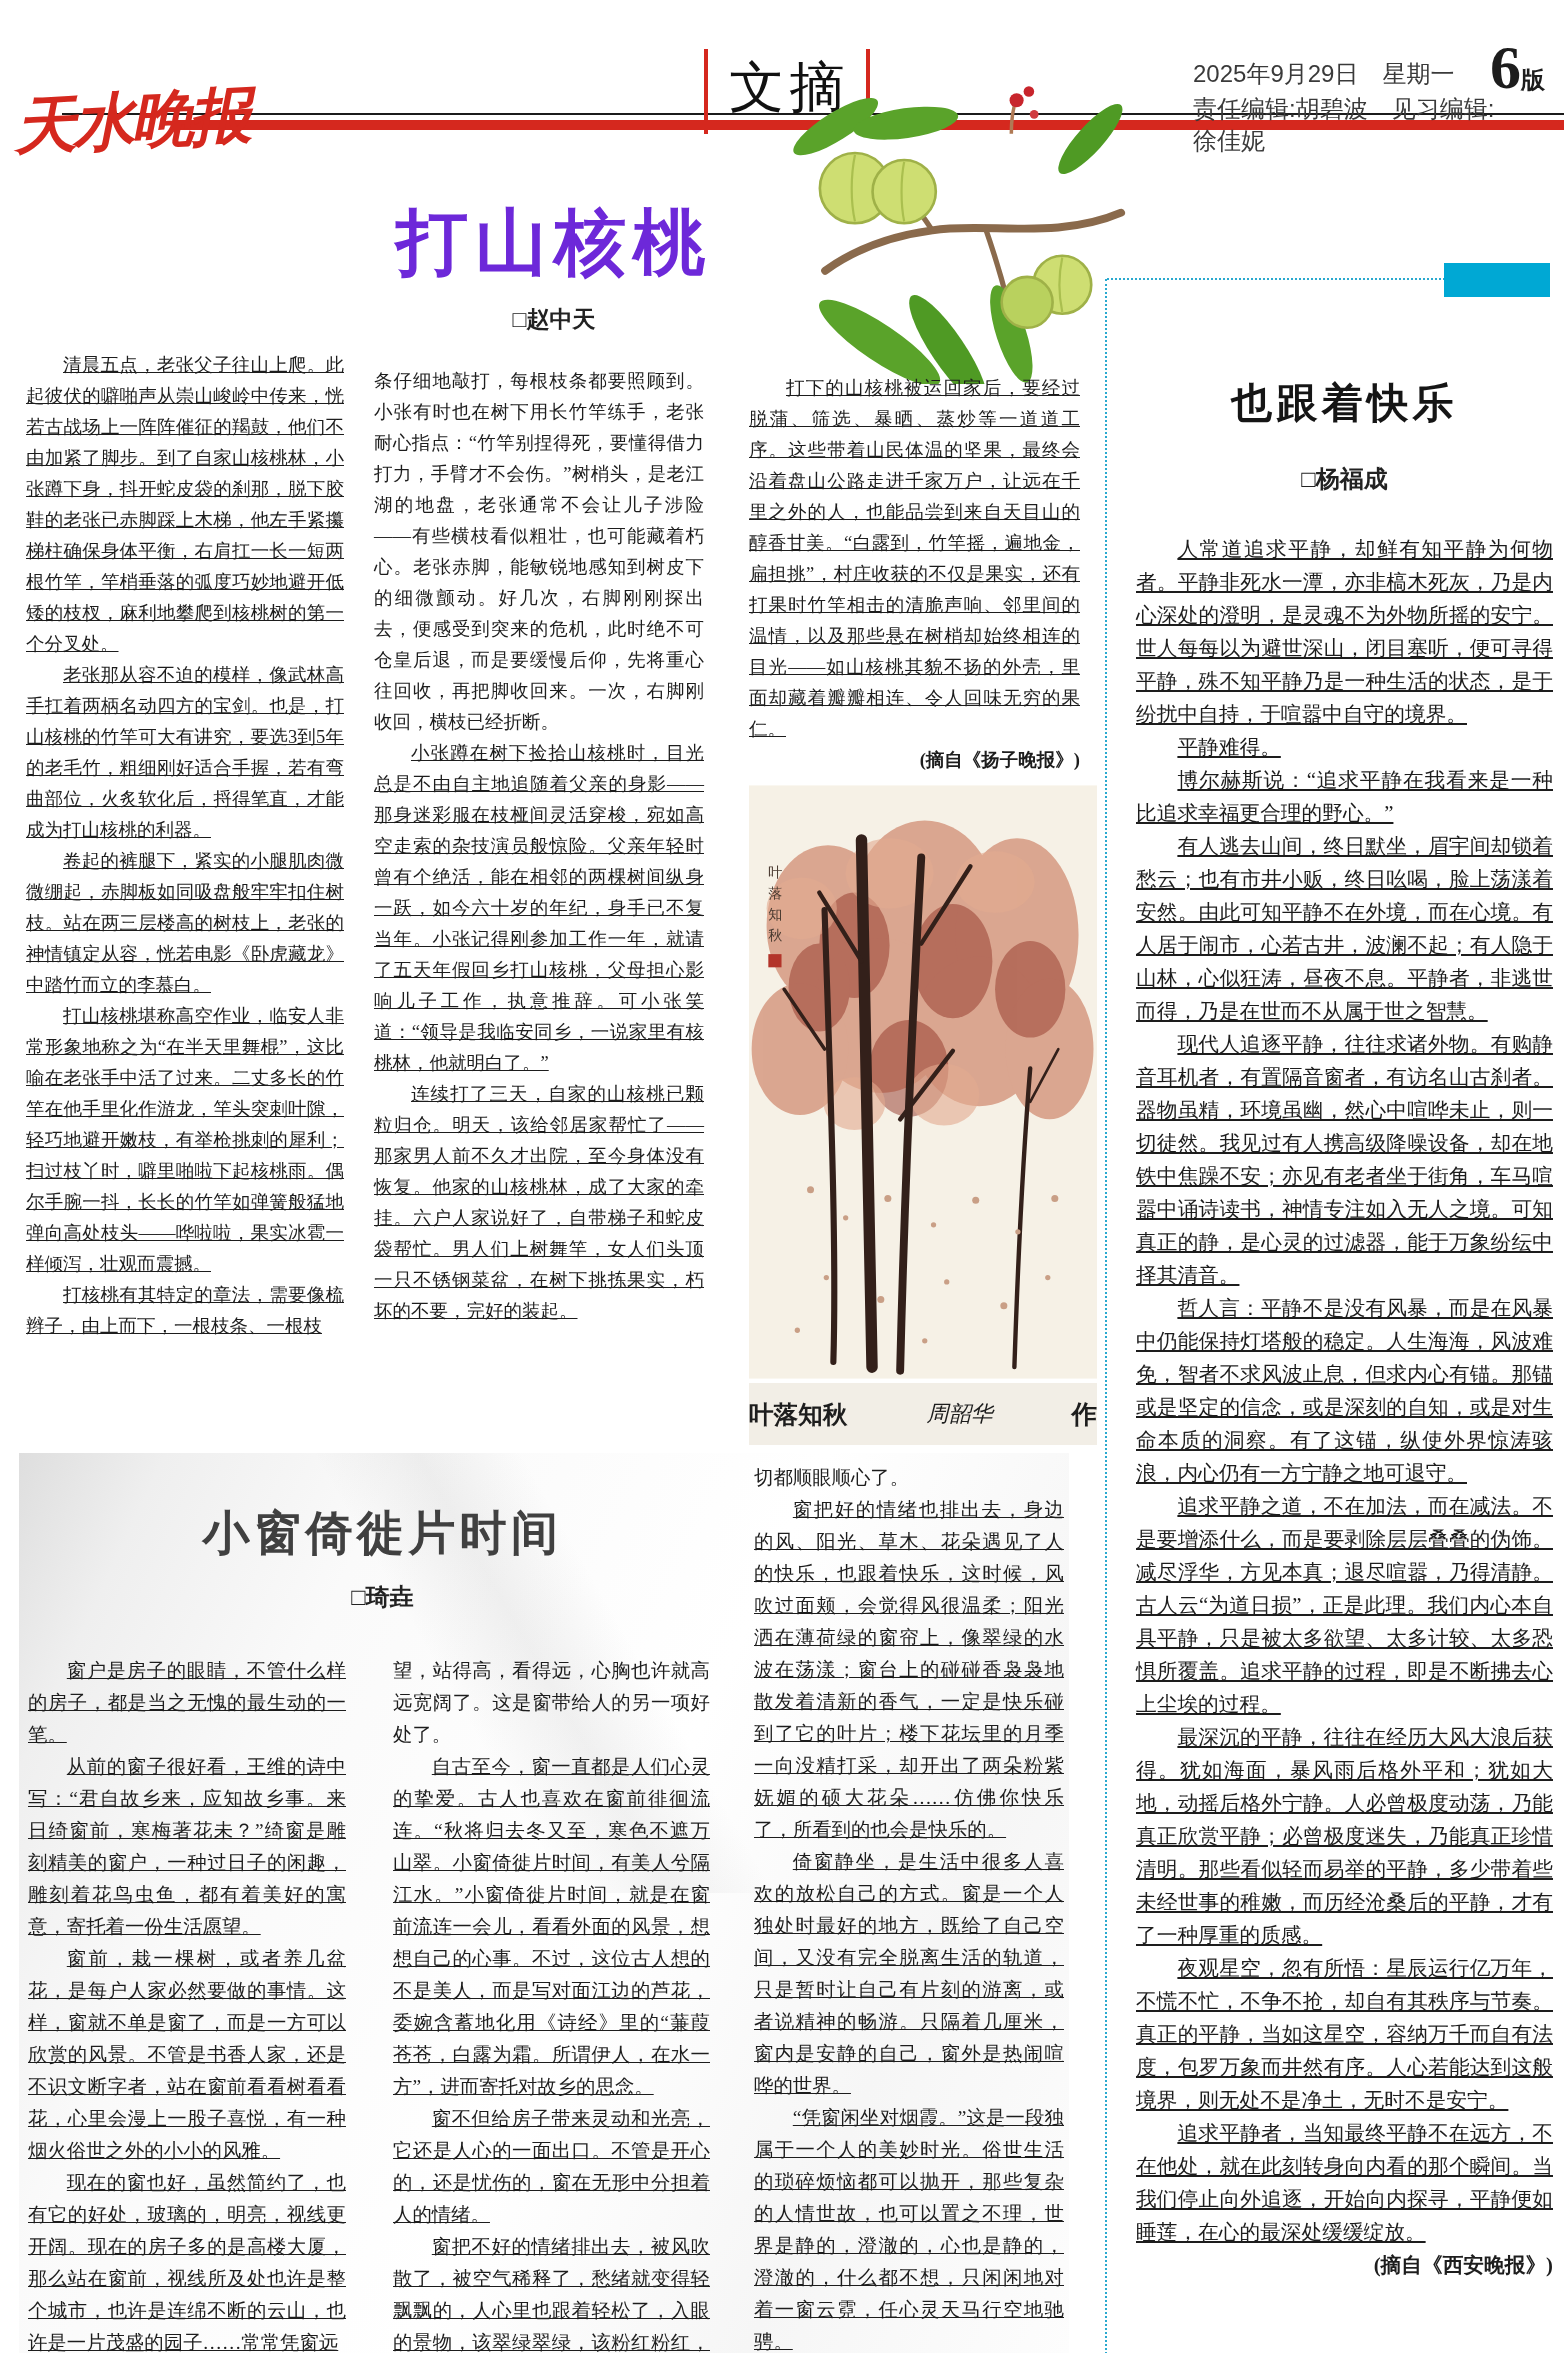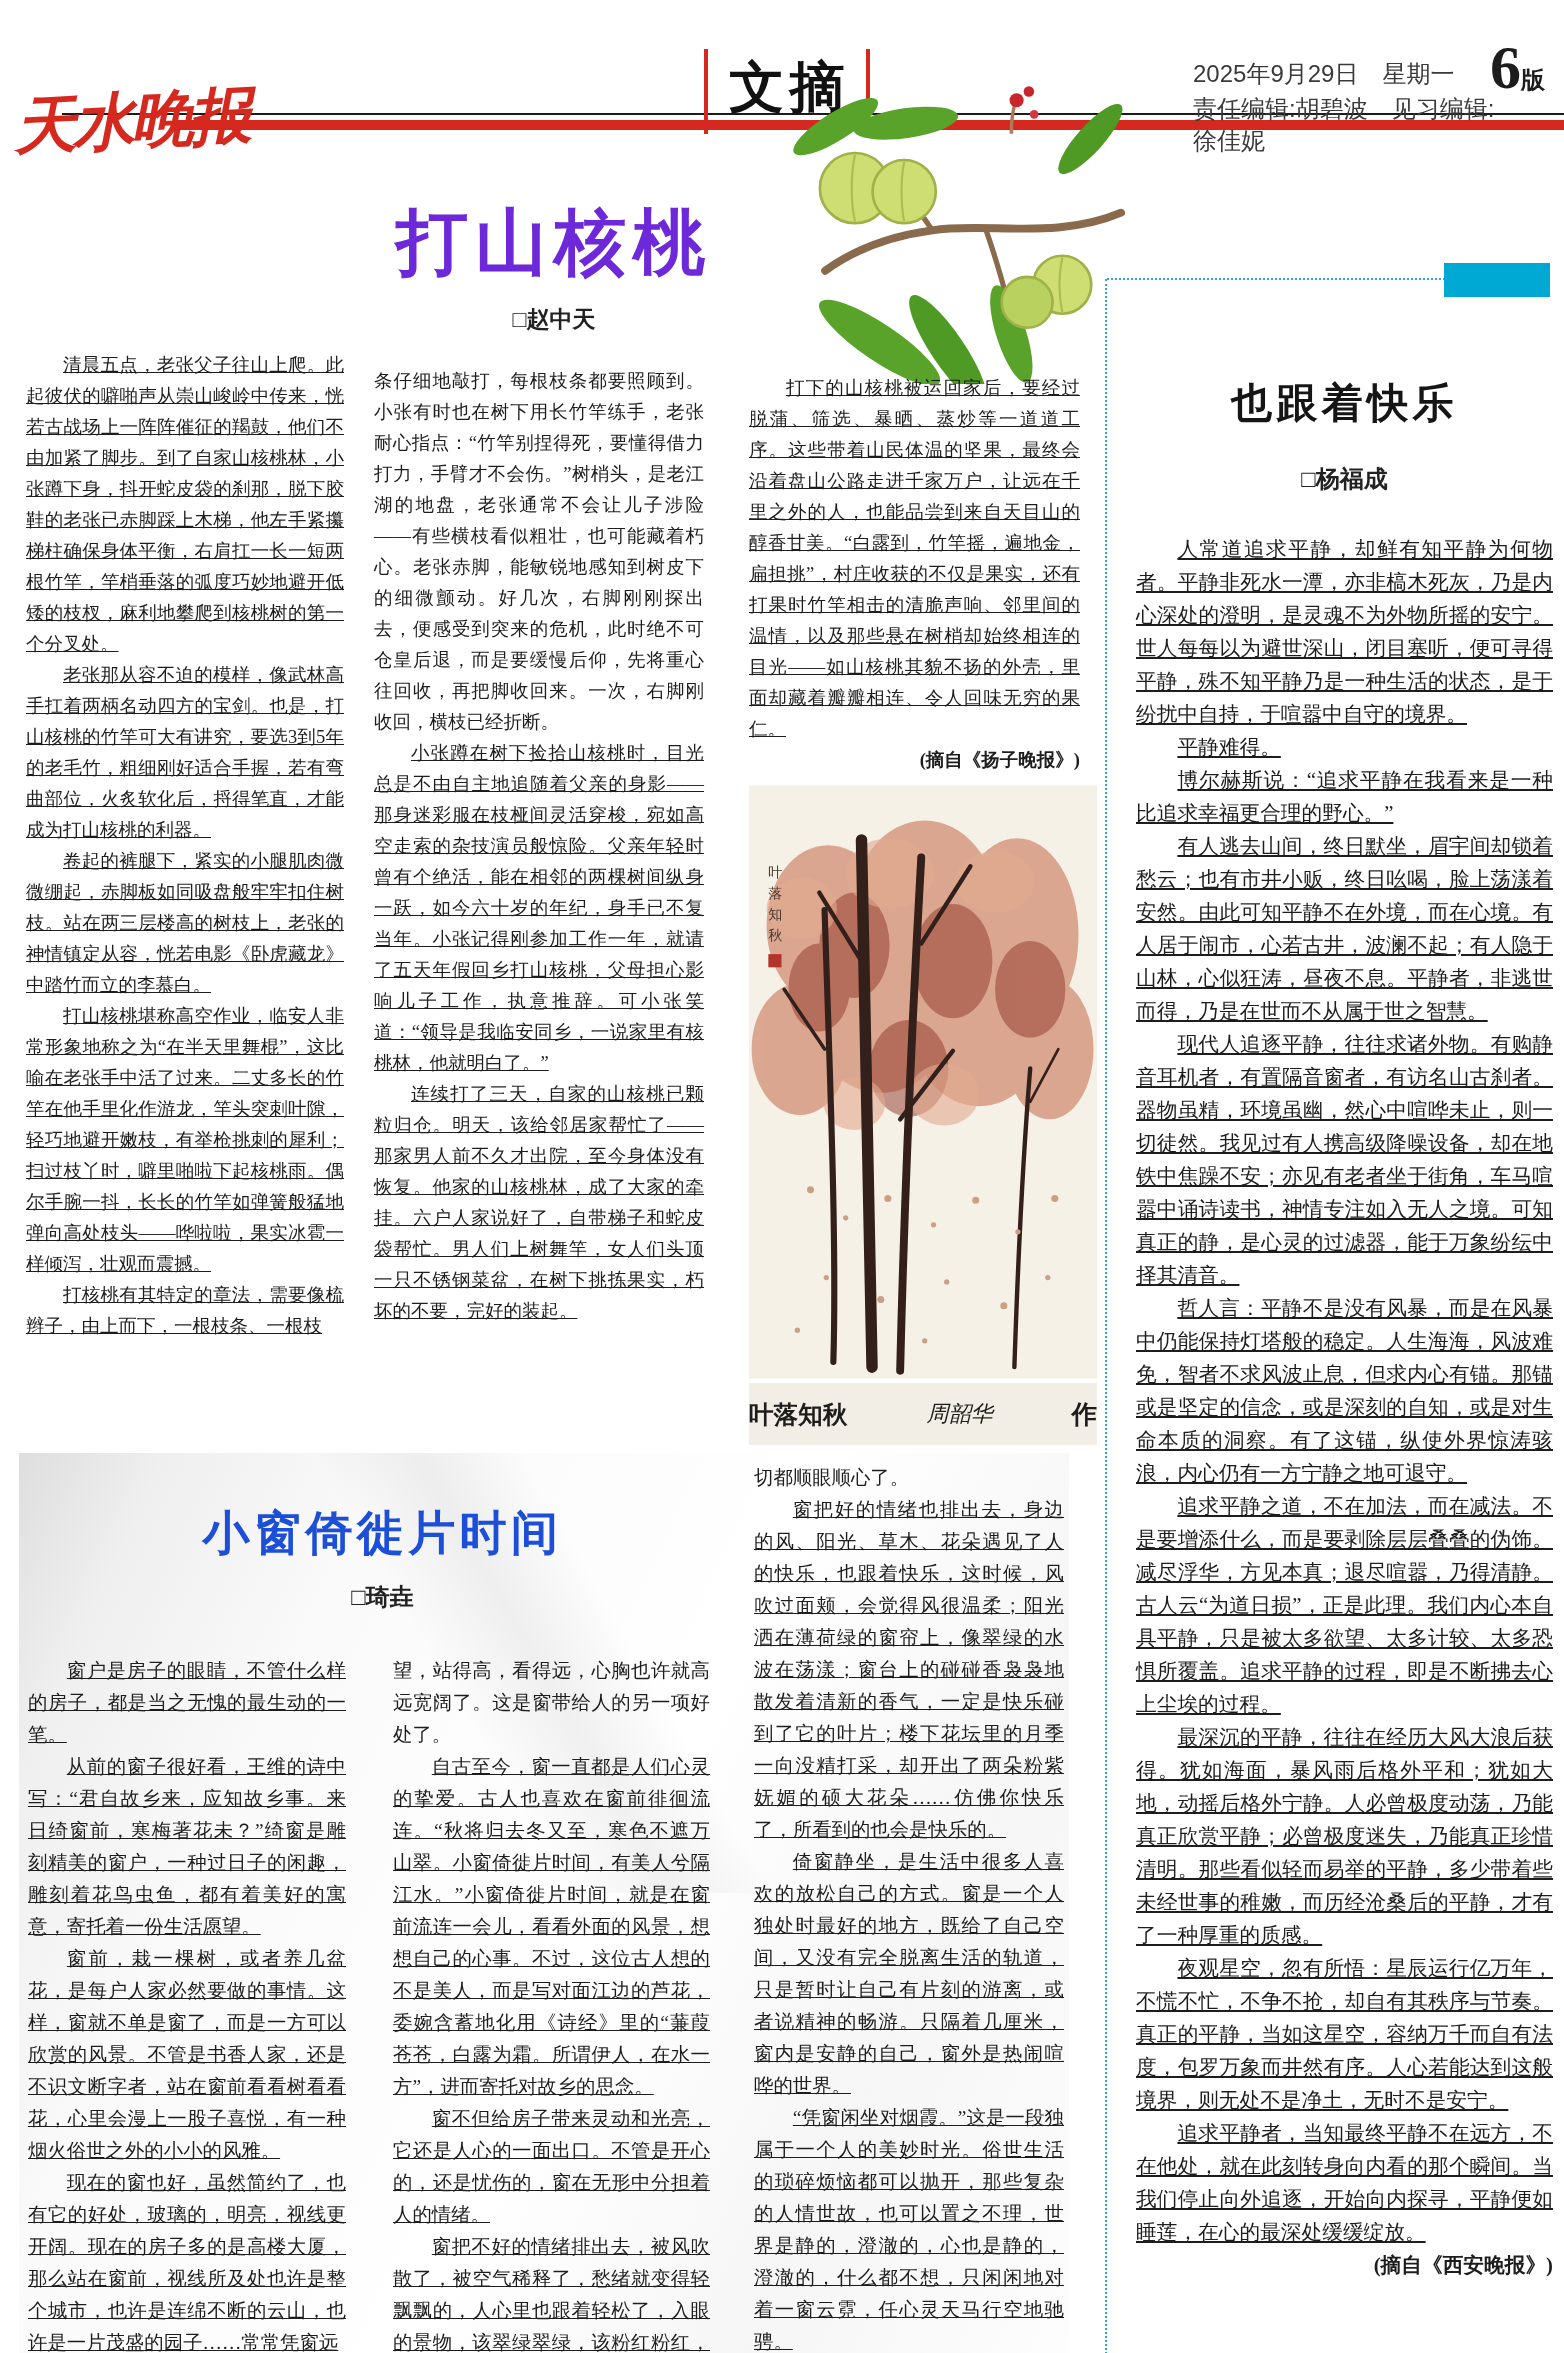--- a/index.html
+++ b/index.html
@@ -10,21 +10,21 @@
   .ind{text-indent:2em;text-decoration:underline;}
   .cont{text-indent:0;}
   .src{text-align:right;font-weight:bold;}
   
   .masthead{left:14px;top:79px;font-size:62px;font-weight:bold;font-style:italic;
             color:#d5281e;letter-spacing:-3.5px;transform:rotate(-3deg);z-index:5;}
   .rule-thin{left:62px;top:113px;width:1503px;height:1.8px;background:#1b1b1b;}
   .rule-thick{left:174px;top:120px;width:1391px;height:9.7px;background:#d5281e;}
   .sec-bar{top:49px;width:3.5px;height:85px;background:#d5281e;}
   .section-label{left:709px;top:51px;width:161px;text-align:center;font-size:55px;
-                 font-weight:700;letter-spacing:5.3px;color:#111;}
+                 font-weight:400;letter-spacing:5.3px;color:#111;}
   .hdr-meta{left:1193px;width:308px;font-family:"Liberation Sans",sans-serif;color:#3a3a3a;font-size:24px;}
   .pagenum{left:1490px;top:32px;font-weight:bold;}
   .pagenum .n{font-size:62px;font-family:"Liberation Serif",serif;}
   .pagenum .b{font-size:24px;font-family:"Liberation Sans",sans-serif;}
   
   .a1-title{left:334px;top:195px;width:440px;text-align:center;font-size:72px;
             font-weight:900;letter-spacing:7px;color:#6d28d9;}
   .author{font-family:"Liberation Sans",sans-serif;font-weight:bold;color:#222;}
   .a1-author{left:334px;top:304px;width:440px;text-align:center;font-size:23px;}
   .a1 .para{font-size:18.5px;line-height:31px;}
@@ -46,21 +46,21 @@
             font-family:"Liberation Sans",sans-serif;letter-spacing:4.4px;color:#151515;}
   .a2-author{left:1136px;top:463px;width:417px;text-align:center;font-size:24px;}
   .a2{left:1136px;top:533px;width:417px;}
   .a2 .para{font-size:20.7px;line-height:33px;}
   
   .a3-box{left:19.4px;top:1453px;width:1050px;height:901px;
           background:linear-gradient(115deg,#dedede 0%,#efefef 10%,#fafafa 26%,#ffffff 55%,#f6f6f6 78%,#fdfdfd 100%);}
   .a3-sheen{left:19.4px;top:1453px;width:1050px;height:440px;
             background:linear-gradient(60deg,transparent 42%,rgba(120,120,120,0.10) 50%,transparent 58%);}
   .a3-title{left:158px;top:1502px;width:449px;text-align:center;font-size:47px;
-            font-weight:900;letter-spacing:4.4px;color:#1d4ed8;}
+            font-weight:900;letter-spacing:4.4px;color:#404040;}
   .a3-author{left:158px;top:1581px;width:449px;text-align:center;font-size:24px;}
   .a3 .para{font-size:19.4px;line-height:32px;}
   .a3c1{left:28px;top:1655px;width:318px;}
   .a3c2{left:393px;top:1655px;width:317px;}
   .a3c3{left:754px;top:1462px;width:310px;}
 </style>
 </head>
 <body>
 
 <div class="page">

